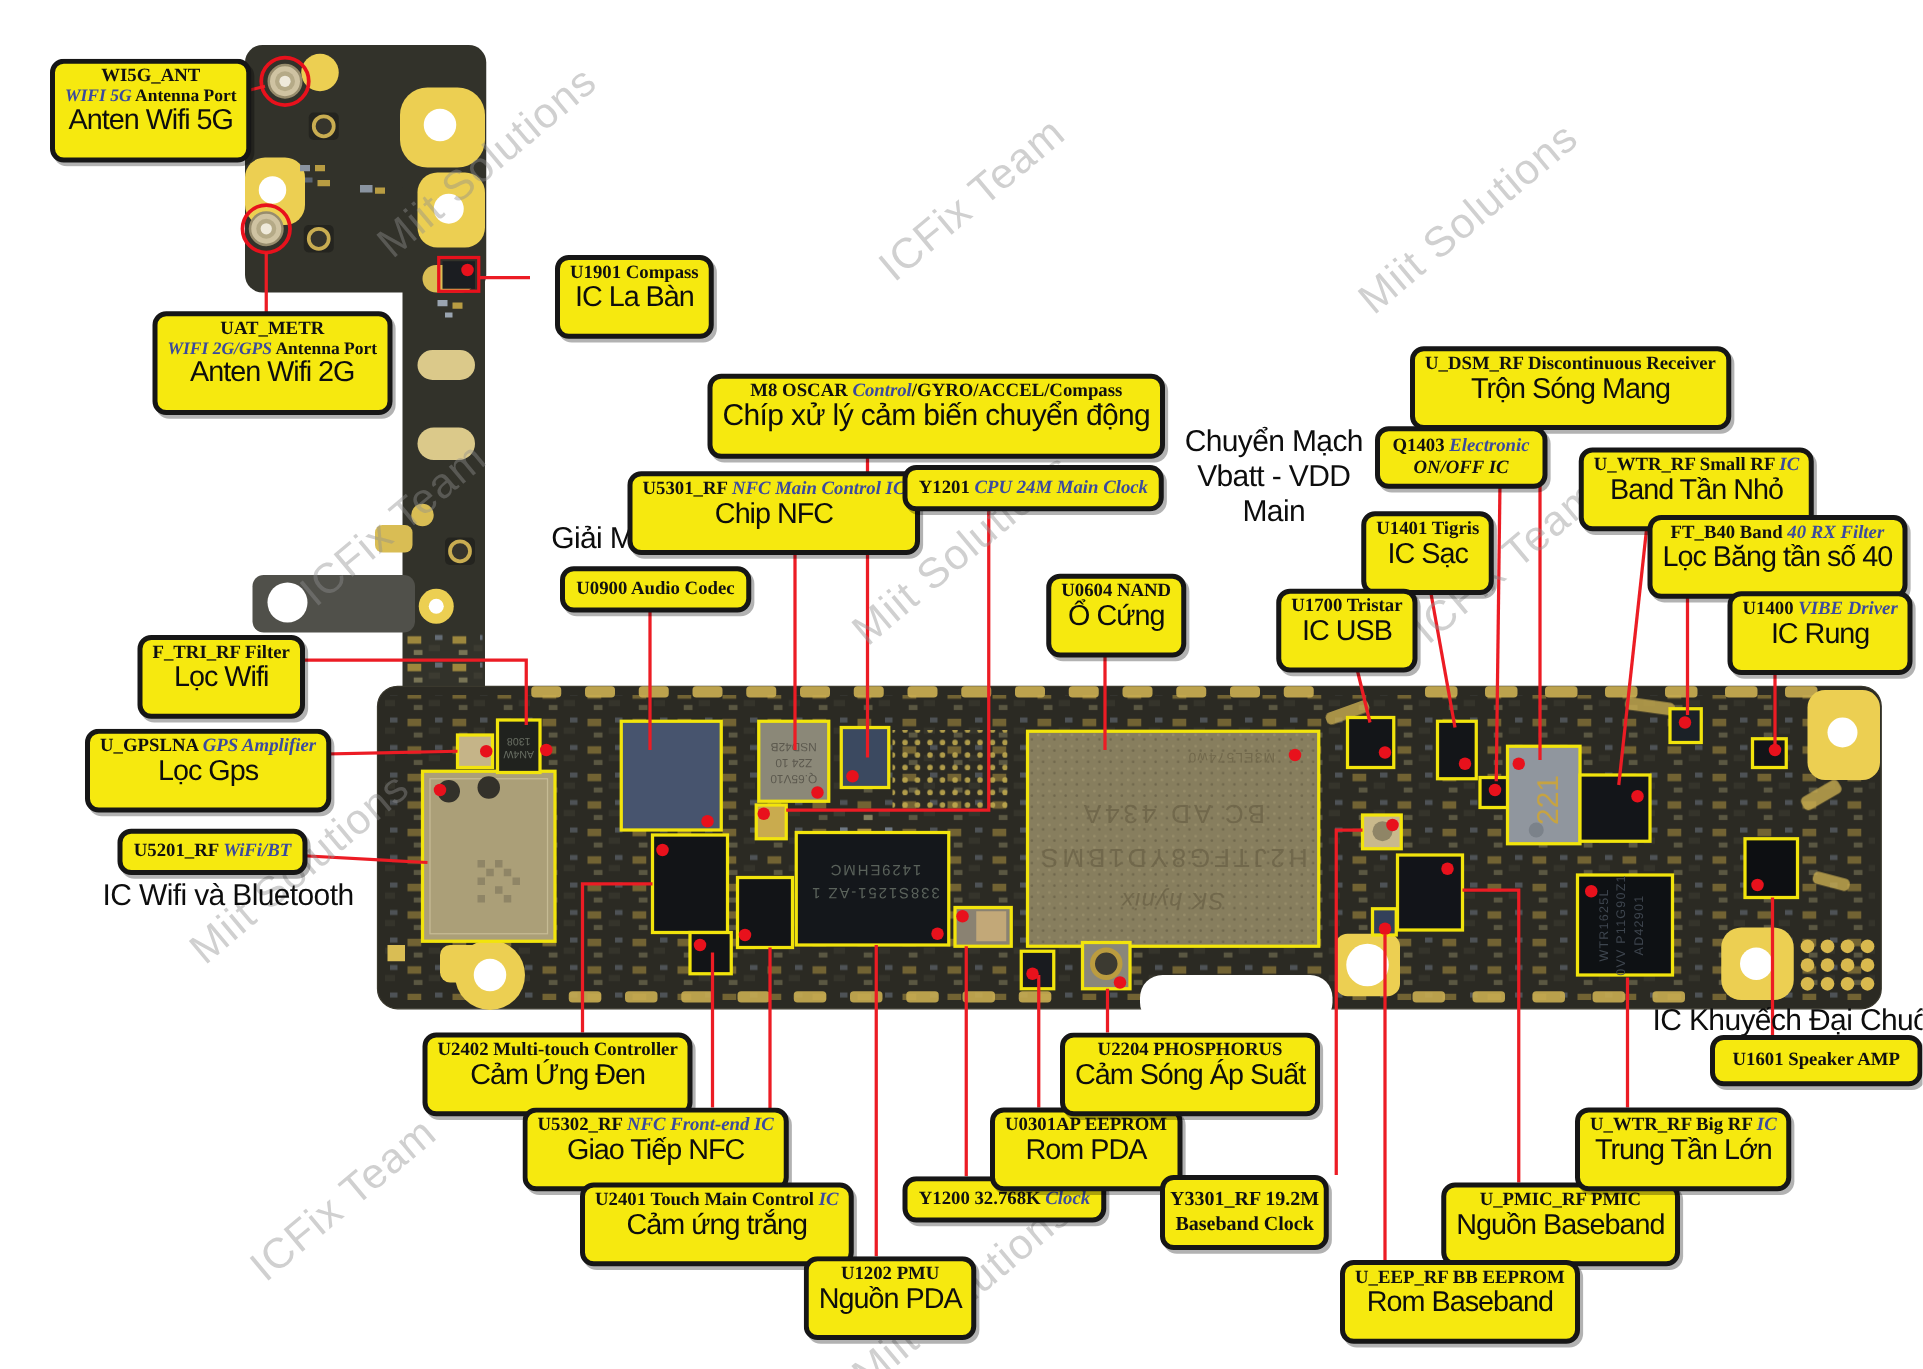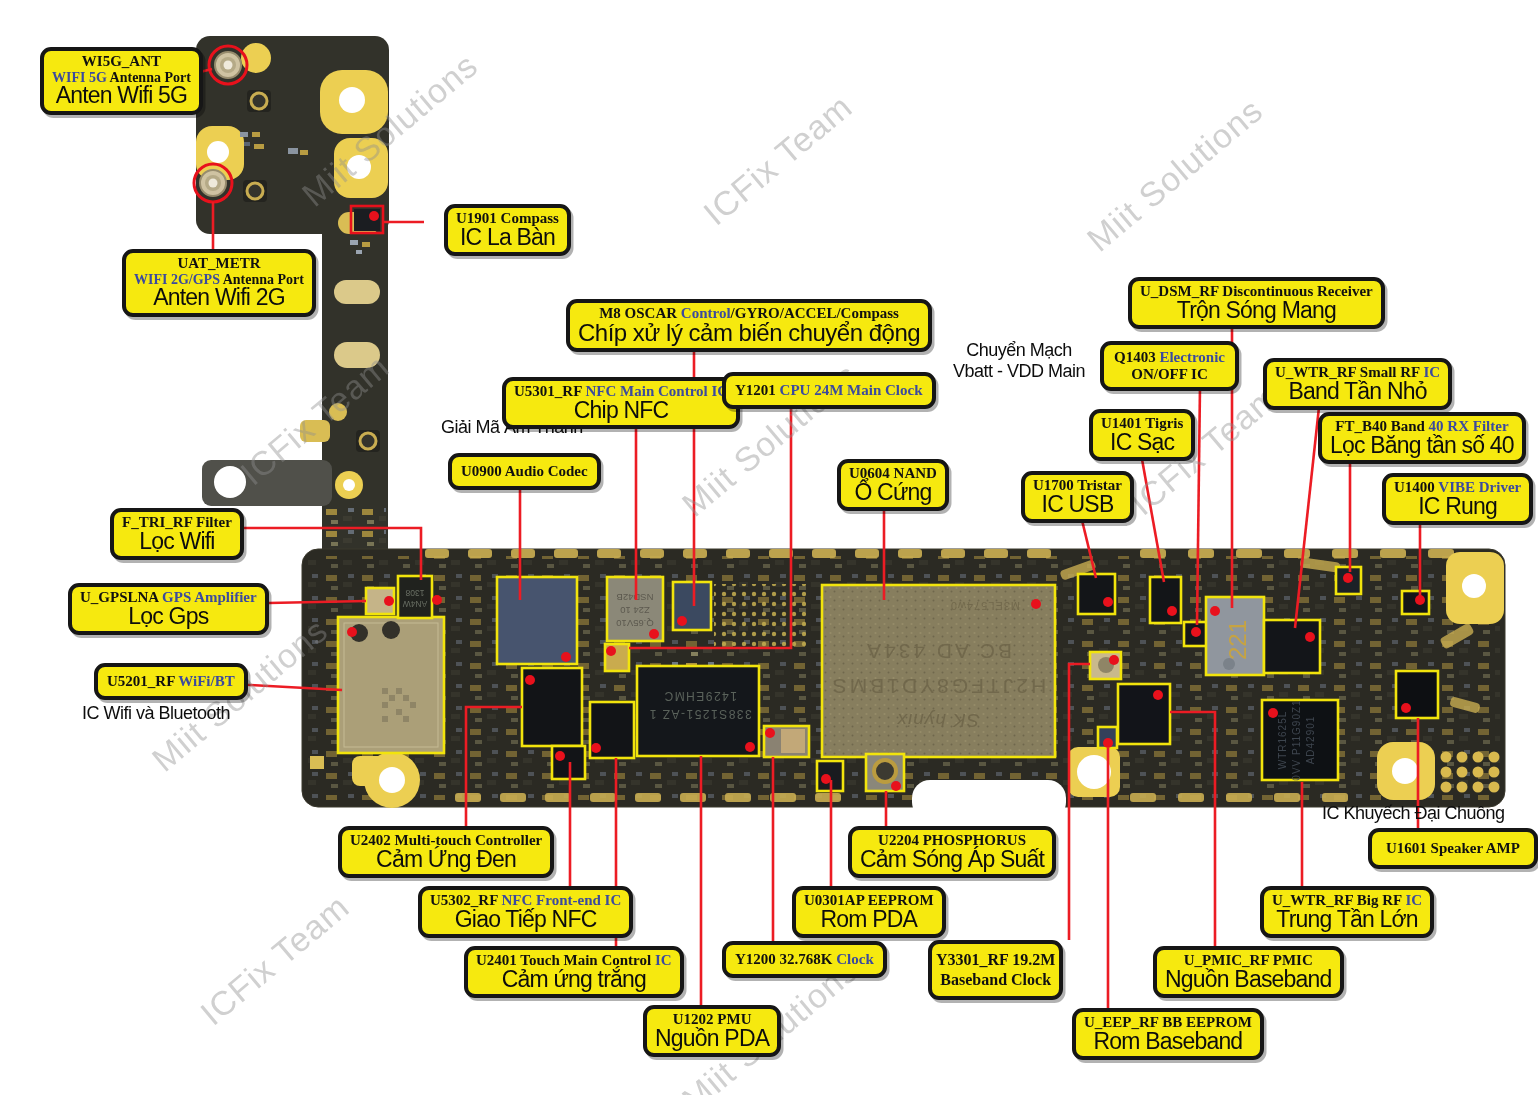--- a/index.html
+++ b/index.html
@@ -2,30 +2,30 @@
 <html><head>
 <meta charset="utf-8">
 <style>
   html,body{margin:0;padding:0;background:#ffffff;}
   #stage{position:relative;width:1538px;height:1095px;background:#fff;overflow:hidden;
          font-family:"Liberation Sans","DejaVu Sans",sans-serif;}
   #boardsvg{position:absolute;left:0;top:0;z-index:1;}
   .wm{position:absolute;z-index:5;color:#8f8f8f;opacity:.42;font-size:34px;letter-spacing:1px;
       white-space:nowrap;transform:translate(-50%,-50%) rotate(-40deg);pointer-events:none;}
   .lbl{position:absolute;z-index:10;background:#f6e90f;border:4px solid #161616;border-radius:11px;
-       padding:2px 8px 3px;text-align:center;white-space:nowrap;box-shadow:2.5px 3px 0 rgba(0,0,0,.30);}
+       padding:2px 8px 18px;text-align:center;white-space:nowrap;box-shadow:2.5px 3px 0 rgba(0,0,0,.30);}
   .lbl .l1{font-family:"Liberation Serif","DejaVu Serif",serif;font-weight:bold;font-size:15px;
            color:#101010;line-height:1.12;}
   .lbl .e2{font-size:14px;}
   .lbl .l2{font-size:23px;letter-spacing:-0.8px;color:#0d0d0d;line-height:1.02;margin-top:-1px;}
   .lbl .sm{font-size:24px;letter-spacing:-0.5px;}
-  .blue{color:#3b4a9e;}
+  .blue{color:#3b4a9e;font-style:italic;}
   .one{padding:6px 9px;}
   .serif2 .l1{font-size:16px;line-height:1.25;}
-  .ptext{position:absolute;z-index:9;font-size:18px;color:#0d0d0d;white-space:nowrap;letter-spacing:-0.5px;}
+  .ptext{position:absolute;z-index:9;font-size:24px;color:#0d0d0d;white-space:nowrap;letter-spacing:-0.5px;}
   .center{text-align:center;white-space:normal;}
   
   text{text-anchor:middle;}
   .nt{font-size:21px;letter-spacing:3px;fill:#6e6549;opacity:.85;font-family:"Liberation Sans",sans-serif;}
   .it{font-style:italic;font-size:19px;letter-spacing:1px;}
   .sm2{font-size:11px;letter-spacing:1px;}
   .pt{font-size:12px;letter-spacing:1.5px;fill:#6c756b;opacity:.8;font-family:"Liberation Sans",sans-serif;}
   .st{font-size:9.5px;fill:#57544a;opacity:.9;font-family:"Liberation Sans",sans-serif;}
   .t221{font-size:24px;fill:#c9a43e;opacity:.95;font-family:"Liberation Sans",sans-serif;}
   .wt{font-size:10px;letter-spacing:1px;fill:#434b55;opacity:.9;font-family:"Liberation Sans",sans-serif;}

